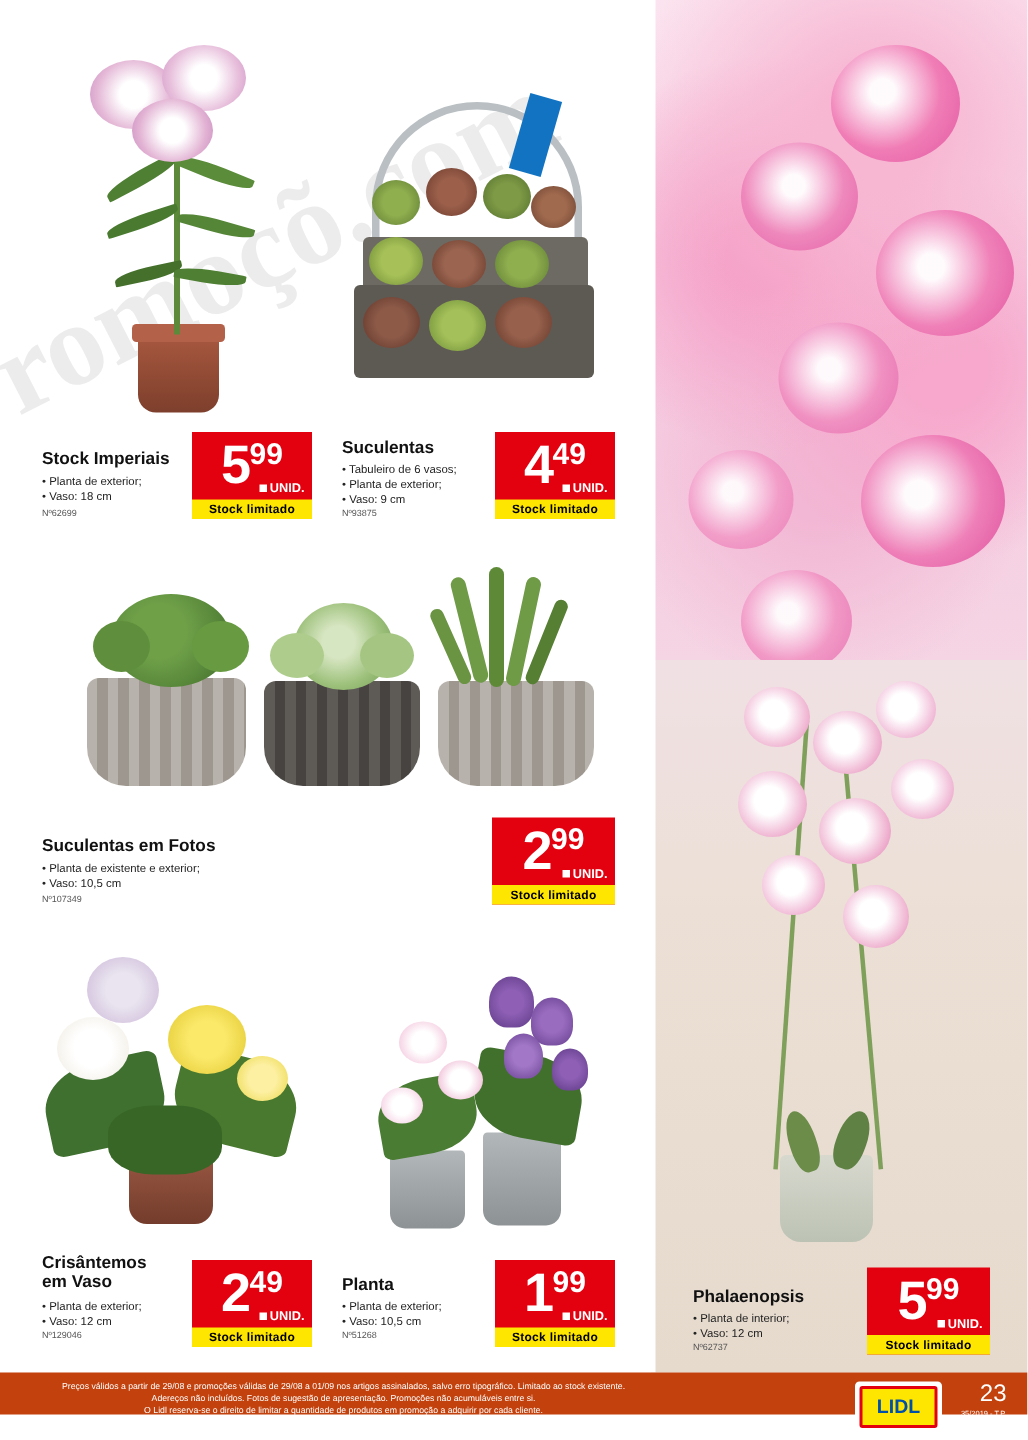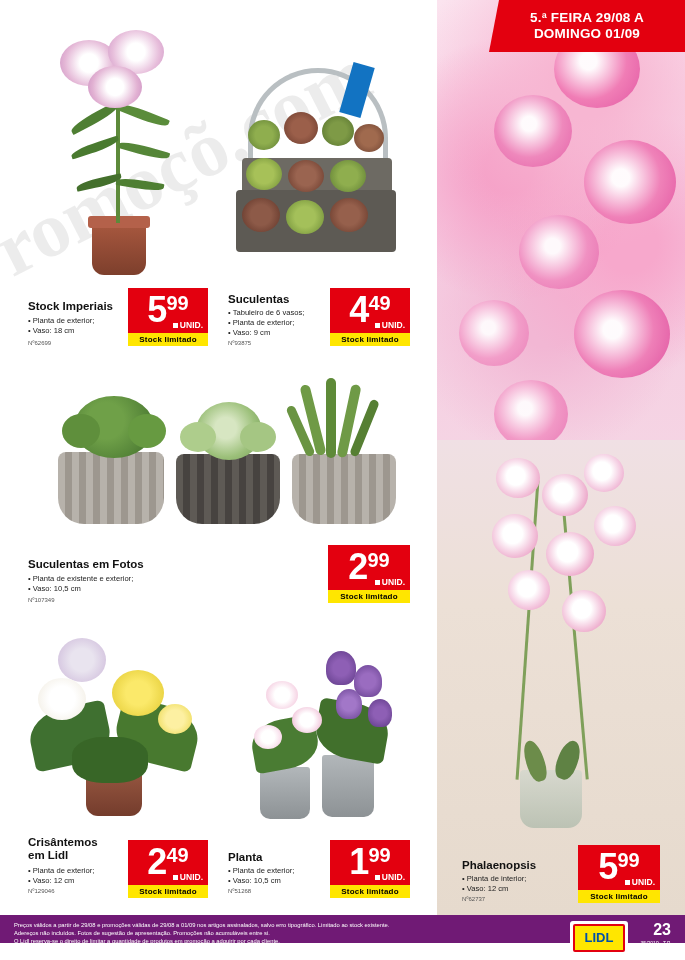--- a/index.html
+++ b/index.html
@@ -79,37 +79,37 @@
 
   
   .ptitle{position:absolute;font-size:11.5px;font-weight:bold;color:#111;line-height:13px;}
   .pbul{position:absolute;font-size:7.6px;color:#222;line-height:10px;}
   .pbul div:before{content:"• ";}
   .pcode{position:absolute;font-size:6px;color:#555;}
 
   
   .footer{
     position:absolute;left:0;top:915px;width:685px;height:28px;
-    background:#701a75;color:#fff;
+    background:#c2410c;color:#fff;text-align:center;
   }
   .footer .txt{
     position:absolute;left:14px;top:6px;width:430px;
     font-size:5.8px;line-height:8.2px;
   }
   .lidl-logo{
     position:absolute;left:570px;top:6px;width:58px;height:33px;background:#fff;
     border-radius:3px;display:flex;align-items:center;justify-content:center;
   }
   .lidl-logo .inner{
     width:48px;height:24px;background:#ffe600;border:2px solid #e3000f;border-radius:2px;
     display:flex;align-items:center;justify-content:center;
     color:#0050aa;font-weight:bold;font-size:13px;font-family:"Liberation Sans",sans-serif;
   }
   .pagenum{
-    position:absolute;right:14px;top:6px;color:#fff;font-size:16px;font-weight:bold;
+    position:absolute;right:14px;top:6px;color:#fff;font-size:16px;font-weight:normal;
   }
   .pagesub{position:absolute;right:14px;top:25px;color:#fff;font-size:5px;}
 </style>
 </head>
 <body>
 
 <div class="page">
 
   <div class="rightcol">
     <div class="rc-top">
@@ -135,24 +135,20 @@
       <div class="petal" style="left:74px;top:130px;width:42px;height:40px;background:radial-gradient(circle at 45% 45%,#fff 0 28%,#f1b9d6 70%,#e087b9 100%);"></div>
       <div class="petal" style="left:128px;top:150px;width:44px;height:42px;background:radial-gradient(circle at 45% 45%,#fff 0 28%,#efb2d0 70%,#dc7ab1 100%);"></div>
 
       <div style="position:absolute;left:86px;top:330px;width:62px;height:58px;background:linear-gradient(180deg,rgba(210,215,205,.75),rgba(180,190,175,.85));border-radius:4px 4px 14px 14px;"></div>
       <div style="position:absolute;left:92px;top:300px;width:18px;height:42px;background:#6c8c4a;border-radius:50% 50% 40% 40%;transform:rotate(-18deg);"></div>
       <div style="position:absolute;left:124px;top:300px;width:20px;height:40px;background:#5f8244;border-radius:50% 50% 40% 40%;transform:rotate(20deg);"></div>
     </div>
   </div>
   <div class="rc-divider"></div>
 
-  <div class="banner">
-    <span>5.ª FEIRA 29/08 A</span>
-    <span>DOMINGO 01/09</span>
-  </div>
 
   <div class="watermark">Promoçõ.com</div>
 
   <div class="photo" style="left:20px;top:18px;width:190px;height:270px;">
     <div style="position:absolute;left:72px;top:205px;width:54px;height:52px;background:linear-gradient(180deg,#a8583f,#7d3f2c);border-radius:3px 3px 12px 12px;"></div>
     <div style="position:absolute;left:68px;top:198px;width:62px;height:12px;background:#b4614a;border-radius:3px;"></div>
     <div style="position:absolute;left:96px;top:60px;width:4px;height:145px;background:#5d8a3a;"></div>
     <div class="leaf" style="left:48px;top:95px;width:54px;height:10px;background:#4f7f33;transform:rotate(-28deg);"></div>
     <div class="leaf" style="left:96px;top:92px;width:54px;height:10px;background:#5a8c3a;transform:rotate(22deg);"></div>
     <div class="leaf" style="left:50px;top:125px;width:50px;height:9px;background:#497a2f;transform:rotate(-18deg);"></div>
@@ -256,21 +252,21 @@
   <div class="photo" style="left:20px;top:612px;width:190px;height:215px;">
     <div style="position:absolute;left:66px;top:152px;width:56px;height:52px;background:linear-gradient(180deg,#9c5b44,#743c2c);border-radius:3px 3px 12px 12px;"></div>
     <div style="position:absolute;left:10px;top:95px;width:80px;height:58px;background:#3f7030;border-radius:50% 10% 50% 10%;transform:rotate(-12deg);"></div>
     <div style="position:absolute;left:96px;top:92px;width:82px;height:60px;background:#48792f;border-radius:10% 50% 10% 50%;transform:rotate(14deg);"></div>
     <div style="position:absolute;left:52px;top:125px;width:76px;height:46px;background:#386627;border-radius:40%;"></div>
     <div style="position:absolute;left:38px;top:26px;width:48px;height:44px;background:radial-gradient(circle at 50% 50%,#e9e4ef 0 35%,#cbb6d8 100%);border-radius:50%;"></div>
     <div style="position:absolute;left:18px;top:66px;width:48px;height:42px;background:radial-gradient(circle at 50% 50%,#ffffff 0 40%,#efeade 100%);border-radius:50%;"></div>
     <div style="position:absolute;left:92px;top:58px;width:52px;height:46px;background:radial-gradient(circle at 50% 50%,#fbe96a 0 35%,#e1c82f 100%);border-radius:50%;"></div>
     <div style="position:absolute;left:138px;top:92px;width:34px;height:30px;background:radial-gradient(circle,#fdf0a2 0 40%,#ead74a 100%);border-radius:50%;"></div>
   </div>
-  <div class="ptitle" style="left:28px;top:836px;width:86px;">Crisântemos em Lidl</div>
+  <div class="ptitle" style="left:28px;top:836px;width:86px;">Crisântemos em Vaso</div>
   <div class="pbul" style="left:28px;top:866px;width:110px;">
     <div>Planta de exterior;</div>
     <div>Vaso: 12 cm</div>
   </div>
   <div class="pcode" style="left:28px;top:888px;">Nº129046</div>
   <div class="pricetag" style="left:128px;top:840px;width:80px;height:58px;">
     <div class="num">
       <span class="int">2</span>
       <span class="dec">49</span>
     </div>

